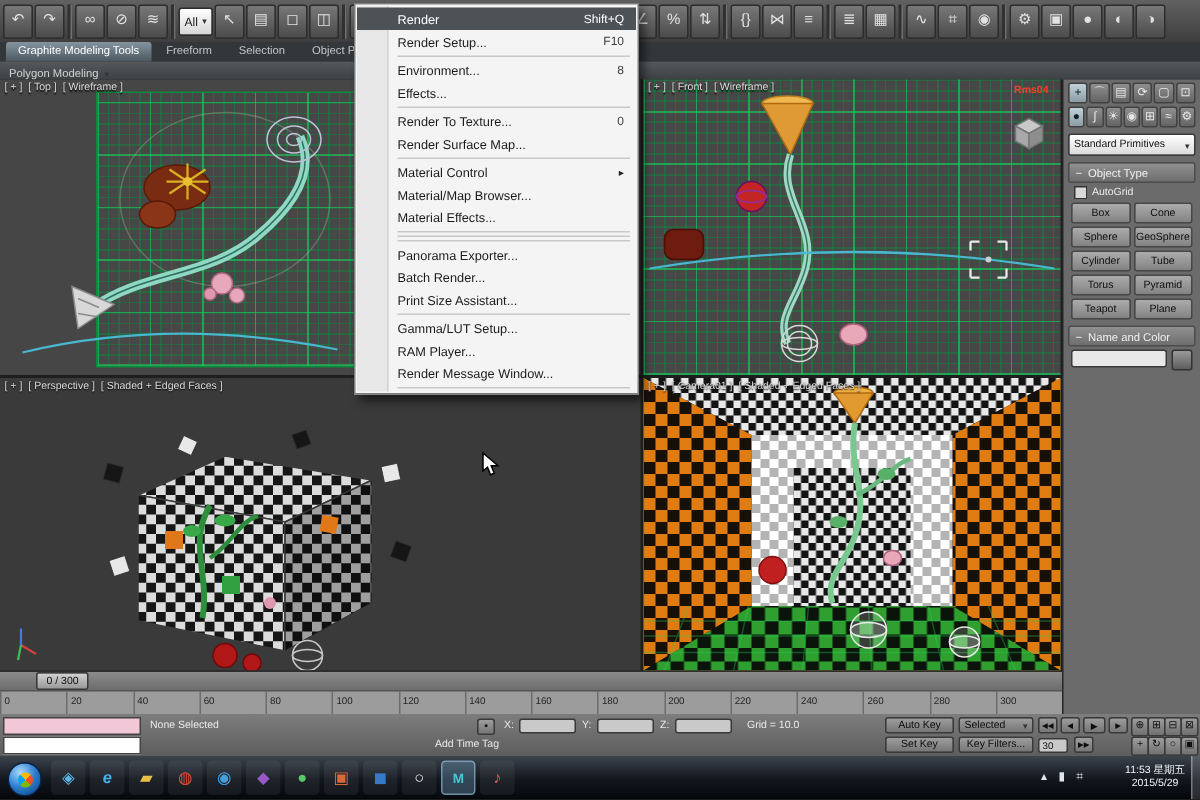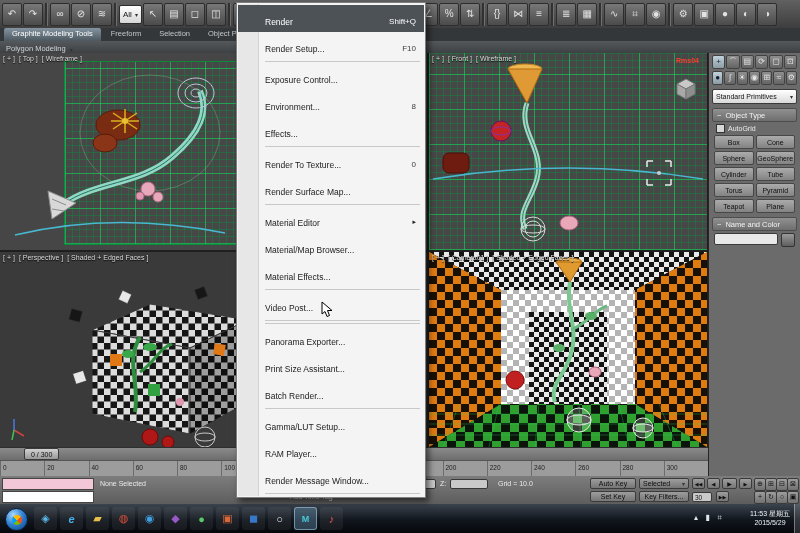--- a/index.html
+++ b/index.html
@@ -39,21 +39,21 @@
   .cp-check{display:flex;align-items:center;gap:3px;margin:2px 7px;color:#ececec;font-size:7px}
   .cbox{width:7px;height:7px;background:#d8d8d8;border:1px solid #333}
   .cp-grid{display:grid;grid-template-columns:1fr 1fr;gap:2px;margin:2px 5px}
   .cp-btn{height:12px;background:linear-gradient(#ababab,#838383);border:1px solid #474747;border-radius:2px;color:#0e0e0e;font-size:7px;display:flex;align-items:center;justify-content:center}
   .cp-field{margin:2px 5px;height:12px;display:flex;gap:3px}
   .cp-input{flex:1;background:#e8e8e8;border:1px solid #3a3a3a;border-radius:2px}
   .cp-swatch{width:12px;height:12px;background:linear-gradient(#9a9a9a,#5e5e5e);border:1px solid #333;border-radius:2px}
   
   #rmenu{position:absolute;left:236px;top:2px;width:190px;background:#f4f4f4;border:1px solid #7e7e7e;box-shadow:3px 4px 6px rgba(0,0,0,.55);padding:2px 1px;z-index:50;box-sizing:border-box}
   #rmenu::before{content:"";position:absolute;left:1px;top:1px;bottom:1px;width:20px;background:#e7e7e7;border-right:1px solid #d2d2d2}
-  .mi{position:relative;height:15px;display:flex;padding:12px 8px 0 27px;font-size:8.5px;color:#1b1b1b;white-space:nowrap}
+  .mi{position:relative;height:15px;display:flex;align-items:center;padding:0 8px 0 27px;font-size:8.5px;color:#1b1b1b;white-space:nowrap}
   .mi .sc{margin-left:auto;font-size:8px;color:#3c3c3c}
   .mi .sub{margin-left:auto;font-size:7px;color:#222}
   .mi.hl{background:#4d5257;color:#fff}
   .mi.hl .sc{color:#fff}
   .msep{position:relative;height:1px;background:#c8c8c8;margin:2px 4px 1px 27px}
   
   #tslider{position:absolute;left:0;top:447px;width:708px;height:13px;background:linear-gradient(#8b8b8b,#6d6d6d);border-top:1px solid #2e2e2e;display:flex;align-items:center;box-sizing:border-box}
   .ts-handle{margin-left:24px;height:10px;padding:0 6px;background:linear-gradient(#d2d2d2,#989898);border:1px solid #3a3a3a;border-radius:2px;font-size:7px;color:#0f0f0f;display:flex;align-items:center}
   #truler{position:absolute;left:0;top:460px;width:708px;height:16px;background:#9c9c9c;border-top:1px solid #555;display:flex;box-sizing:border-box}
   .tick{flex:1;font-size:6.5px;color:#1f1f1f;border-left:1px solid #6c6c6c;padding-left:2px;line-height:13px}
@@ -366,62 +366,56 @@
     <div class="mi hl">
         <span>Render</span>
         <span class="sc">Shift+Q</span>
       </div>
     <div class="mi">
         <span>Render Setup...</span>
         <span class="sc">F10</span>
       </div>
     <div class="msep"></div>
     <div class="mi">
-        <span>Exposure Control...</span>
-      </div>
-    <div class="mi">
         <span>Environment...</span>
         <span class="sc">8</span>
       </div>
     <div class="mi">
         <span>Effects...</span>
       </div>
     <div class="msep"></div>
     <div class="mi">
         <span>Render To Texture...</span>
         <span class="sc">0</span>
       </div>
     <div class="mi">
         <span>Render Surface Map...</span>
       </div>
     <div class="msep"></div>
     <div class="mi">
-        <span>Material Editor</span>
+        <span>Material Control</span>
         <span class="sub">▸</span>
       </div>
     <div class="mi">
         <span>Material/Map Browser...</span>
       </div>
     <div class="mi">
         <span>Material Effects...</span>
       </div>
     <div class="msep"></div>
-    <div class="mi">
-        <span>Video Post...</span>
-      </div>
     <div class="msep"></div>
     <div class="msep"></div>
     <div class="mi">
         <span>Panorama Exporter...</span>
       </div>
     <div class="mi">
+        <span>Batch Render...</span>
+      </div>
+    <div class="mi">
         <span>Print Size Assistant...</span>
-      </div>
-    <div class="mi">
-        <span>Batch Render...</span>
       </div>
     <div class="msep"></div>
     <div class="mi">
         <span>Gamma/LUT Setup...</span>
       </div>
     <div class="mi">
         <span>RAM Player...</span>
       </div>
     <div class="mi">
         <span>Render Message Window...</span>

